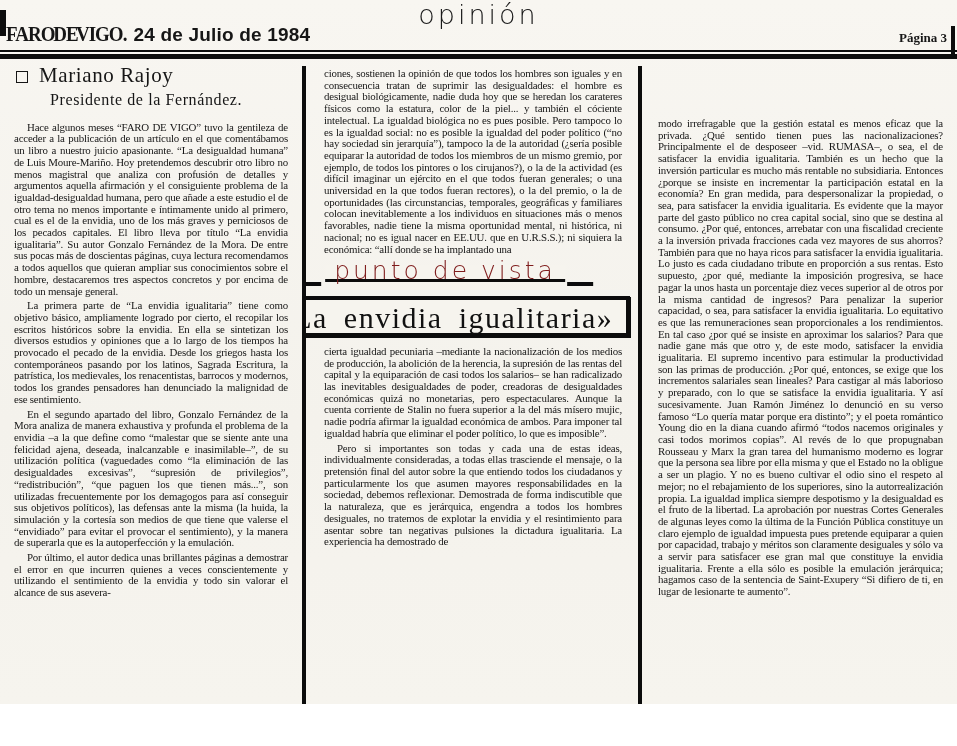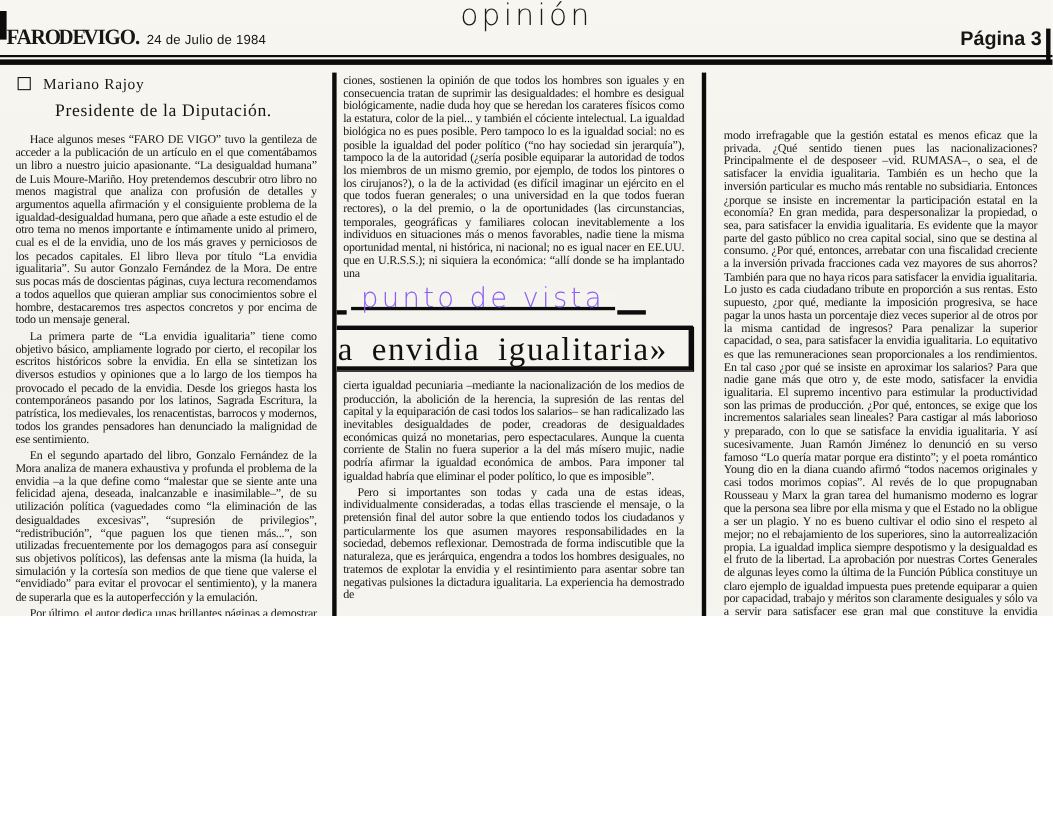--- a/index.html
+++ b/index.html
@@ -3,21 +3,21 @@
 <meta charset="utf-8">
 <style>
   html, body { margin: 0; padding: 0; }
   body {
     width: 957px; height: 746px;
     background: #efedе8;
     font-family: "Liberation Serif", serif;
     overflow: hidden;
   }
   .page {
-    width: 957px; height: 560px;
+    width: 957px; height: 704px;
     background: linear-gradient(180deg, #f8f6f1 0%, #f4f2ec 60%, #f6f4ee 100%);
     color: #161616;
     position: relative;
     box-sizing: border-box;
     overflow: hidden;
   }
   
   header {
     display: flex; align-items: flex-end; justify-content: space-between;
     padding: 12px 10px 4px 6px;
@@ -28,60 +28,60 @@
   .mast { display: flex; align-items: baseline; gap: 7px; }
   .logo {
     font-family: "Liberation Serif", serif;
     font-weight: bold; font-size: 19px;
     letter-spacing: -1px; word-spacing: -5px;
     display: inline-block; transform: scaleY(1.05);
     white-space: nowrap;
   }
   .date {
     font-family: "Liberation Sans", sans-serif;
-    font-weight: normal; font-size: 12px; letter-spacing: 0.2px;
+    font-weight: bold; font-size: 19px; letter-spacing: 0.2px;
     white-space: nowrap;
   }
   .section {
     position: absolute; left: 50%; bottom: 20px; transform: translateX(-50%);
     font-family: "DejaVu Sans", sans-serif;
     font-weight: 300; font-size: 27px; letter-spacing: 3px;
     color: #1a1a1a;
   }
   .pageno {
-    font-family: Liberation Sans, sans-serif;
-    font-weight: bold; font-size: 18px; white-space: nowrap;
+    font-family: Liberation Serif, serif;
+    font-weight: bold; font-size: 13px; white-space: nowrap;
   }
   .rule { height: 5px; background: #0c0c0c; margin-top: 2px; }
   
   .content {
     display: flex;
     padding: 7px 8px 0 6px;
     height: 688px; box-sizing: border-box;
     overflow: hidden;
   }
   .col {
     text-align: justify;
     font-size: 10.9px; line-height: 11.7px;
     letter-spacing: -0.2px;
     box-sizing: border-box;
     overflow: hidden;
   }
   .col p { margin: 0 0 3px 0; }
   .col p.indent { text-indent: 13px; font-family: Liberation Serif, serif; }
   .col1 { width: 296px; padding: 2px 14px 0 8px; }
   .col2 {
-    width: 340px; padding: 2px 16px 0 6px;
+    width: 340px; padding: 2px 16px 0 18px;
     border-left: 4px solid #0c0c0c;
     border-right: 4px solid #0c0c0c;
   }
   .col3 { flex: 1; padding: 8px 6px 0 16px; margin-top: 44px; }
   
   .byline { margin: 2px 0 16px 0; }
-  .author-line { font-size: 14px; letter-spacing: 0.6px; margin-bottom: 11px; }
+  .author-line { font-size: 21px; letter-spacing: 0.6px; margin-bottom: 11px; }
   .sq {
     display: inline-block; width: 10px; height: 10px;
     border: 1.6px solid #161616; margin-right: 11px; margin-left: 2px;
     vertical-align: -1px; background: transparent;
   }
   .role { font-size: 16px; letter-spacing: 0.6px; margin-left: 36px; }
   
   .callout {
     position: relative; z-index: 2;
     margin: 10px -8px 9px -64px;
@@ -100,21 +100,21 @@
     font-family: "Liberation Serif", serif;
     font-size: 30px; letter-spacing: 1.5px; word-spacing: 7px;
     white-space: nowrap; color: #111;
   }
   .kicker {
     position: absolute; top: 0; left: 50%; transform: translateX(-50%);
     z-index: 3;
     background: #f6f4ee;
     font-family: "DejaVu Sans", sans-serif;
     font-weight: 300; font-size: 25px; letter-spacing: 3px;
-    color: #8b5cf6;
+    color: #7f1d1d;
     padding: 0 9px 2px 9px;
     border-bottom: 3px solid #0c0c0c;
     white-space: nowrap;
   }
   .kicker::before {
     content: ""; position: absolute; left: -54px; top: 17px;
     width: 50px; height: 4px; background: #0c0c0c;
   }
   .kicker::after {
     content: ""; position: absolute; right: -28px; top: 17px;
@@ -145,21 +145,21 @@
   </header>
   <div class="rule"></div>
 
   <main class="content">
 
     <section class="col col1">
       <div class="byline">
         <div class="author-line">
           <span class="sq"></span><span>Mariano Rajoy</span>
         </div>
-        <div class="role">Presidente de la Diputación.</div>
+        <div class="role">Presidente de la Fernández.</div>
       </div>
       <p class="indent">Hace algunos meses “FARO DE VIGO” tuvo la gentileza de acceder a la publicación de un artículo en el que comentábamos un libro a nuestro juicio apasionante. “La desigualdad humana” de Luis Moure-Mariño. Hoy pretendemos descubrir otro libro no menos magistral que analiza con profusión de detalles y argumentos aquella afirmación y el consiguiente problema de la igualdad-desigualdad humana, pero que añade a este estudio el de otro tema no menos importante e íntimamente unido al primero, cual es el de la envidia, uno de los más graves y perniciosos de los pecados capitales. El libro lleva por título “La envidia igualitaria”. Su autor Gonzalo Fernández de la Mora. De entre sus pocas más de doscientas páginas, cuya lectura recomendamos a todos aquellos que quieran ampliar sus conocimientos sobre el hombre, destacaremos tres aspectos concretos y por encima de todo un mensaje general.</p>
       <p class="indent">La primera parte de “La envidia igualitaria” tiene como objetivo básico, ampliamente logrado por cierto, el recopilar los escritos históricos sobre la envidia. En ella se sintetizan los diversos estudios y opiniones que a lo largo de los tiempos ha provocado el pecado de la envidia. Desde los griegos hasta los contemporáneos pasando por los latinos, Sagrada Escritura, la patrística, los medievales, los renacentistas, barrocos y modernos, todos los grandes pensadores han denunciado la malignidad de ese sentimiento.</p>
       <p class="indent">En el segundo apartado del libro, Gonzalo Fernández de la Mora analiza de manera exhaustiva y profunda el problema de la envidia –a la que define como “malestar que se siente ante una felicidad ajena, deseada, inalcanzable e inasimilable–”, de su utilización política (vaguedades como “la eliminación de las desigualdades excesivas”, “supresión de privilegios”, “redistribución”, “que paguen los que tienen más...”, son utilizadas frecuentemente por los demagogos para así conseguir sus objetivos políticos), las defensas ante la misma (la huida, la simulación y la cortesía son medios de que tiene que valerse el “envidiado” para evitar el provocar el sentimiento), y la manera de superarla que es la autoperfección y la emulación.</p>
       <p class="indent">Por último, el autor dedica unas brillantes páginas a demostrar el error en que incurren quienes a veces conscientemente y utilizando el sentimiento de la envidia y todo sin valorar el alcance de sus asevera-</p>
     </section>
 
     <section class="col col2">
       <p>ciones, sostienen la opinión de que todos los hombres son iguales y en consecuencia tratan de suprimir las desigualdades: el hombre es desigual biológicamente, nadie duda hoy que se heredan los carateres físicos como la estatura, color de la piel... y también el cóciente intelectual. La igualdad biológica no es pues posible. Pero tampoco lo es la igualdad social: no es posible la igualdad del poder político (“no hay sociedad sin jerarquía”), tampoco la de la autoridad (¿sería posible equiparar la autoridad de todos los miembros de un mismo gremio, por ejemplo, de todos los pintores o los cirujanos?), o la de la actividad (es difícil imaginar un ejército en el que todos fueran generales; o una universidad en la que todos fueran rectores), o la del premio, o la de oportunidades (las circunstancias, temporales, geográficas y familiares colocan inevitablemente a los individuos en situaciones más o menos favorables, nadie tiene la misma oportunidad mental, ni histórica, ni nacional; no es igual nacer en EE.UU. que en U.R.S.S.); ni siquiera la económica: “allí donde se ha implantado una</p>
 

